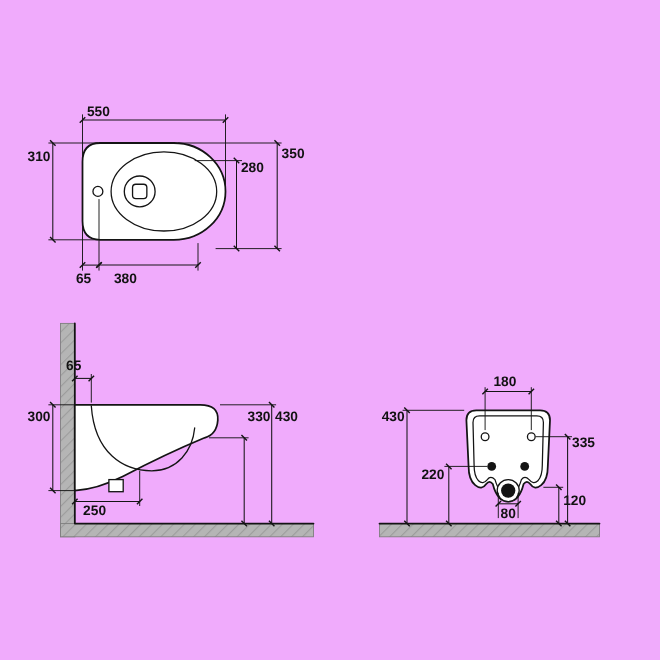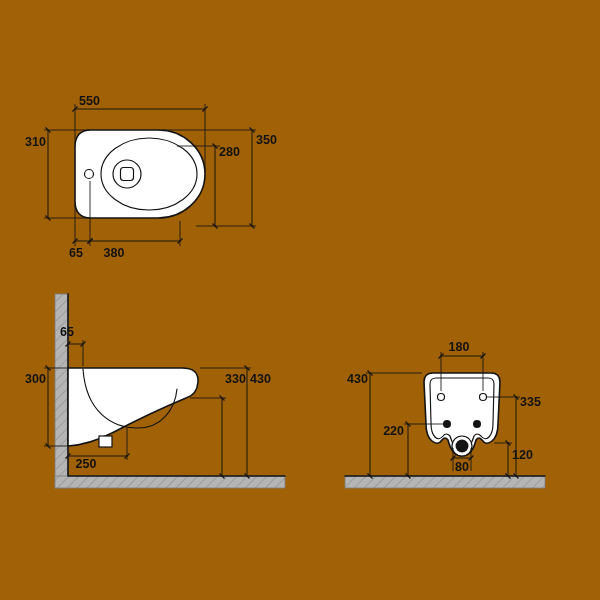--- a/index.html
+++ b/index.html
@@ -1,16 +1,16 @@
 <!DOCTYPE html>
 <html><head>
 <meta charset="utf-8">
 <style>
   html,body{margin:0;padding:0;background:#ffffff;}
-  .canvas{position:relative;width:600px;height:600px;background:#a16207;overflow:hidden;}
+  .canvas{position:relative;width:600px;height:600px;background:#f0abfc;overflow:hidden;}
   .lbl{font:700 12.5px "Liberation Sans","DejaVu Sans",sans-serif;fill:#121212;}
   .mid{text-anchor:middle;}
   .end{text-anchor:end;}
   .outline{fill:#ffffff;stroke:#141414;stroke-width:1.6;stroke-linejoin:round;stroke-linecap:round;}
   .openline{fill:none;stroke:#141414;stroke-width:1.6;stroke-linejoin:round;stroke-linecap:round;}
   .inner{fill:none;stroke:#141414;stroke-width:1.15;stroke-linejoin:round;stroke-linecap:round;}
   .hole{fill:#ffffff;stroke:#141414;stroke-width:1.2;}
   .dot{fill:#141414;stroke:none;}
   .ext{stroke:#141414;stroke-width:0.85;fill:none;}
   .dim{stroke:#141414;stroke-width:0.95;fill:none;marker-start:url(#tick);marker-end:url(#tick);}

